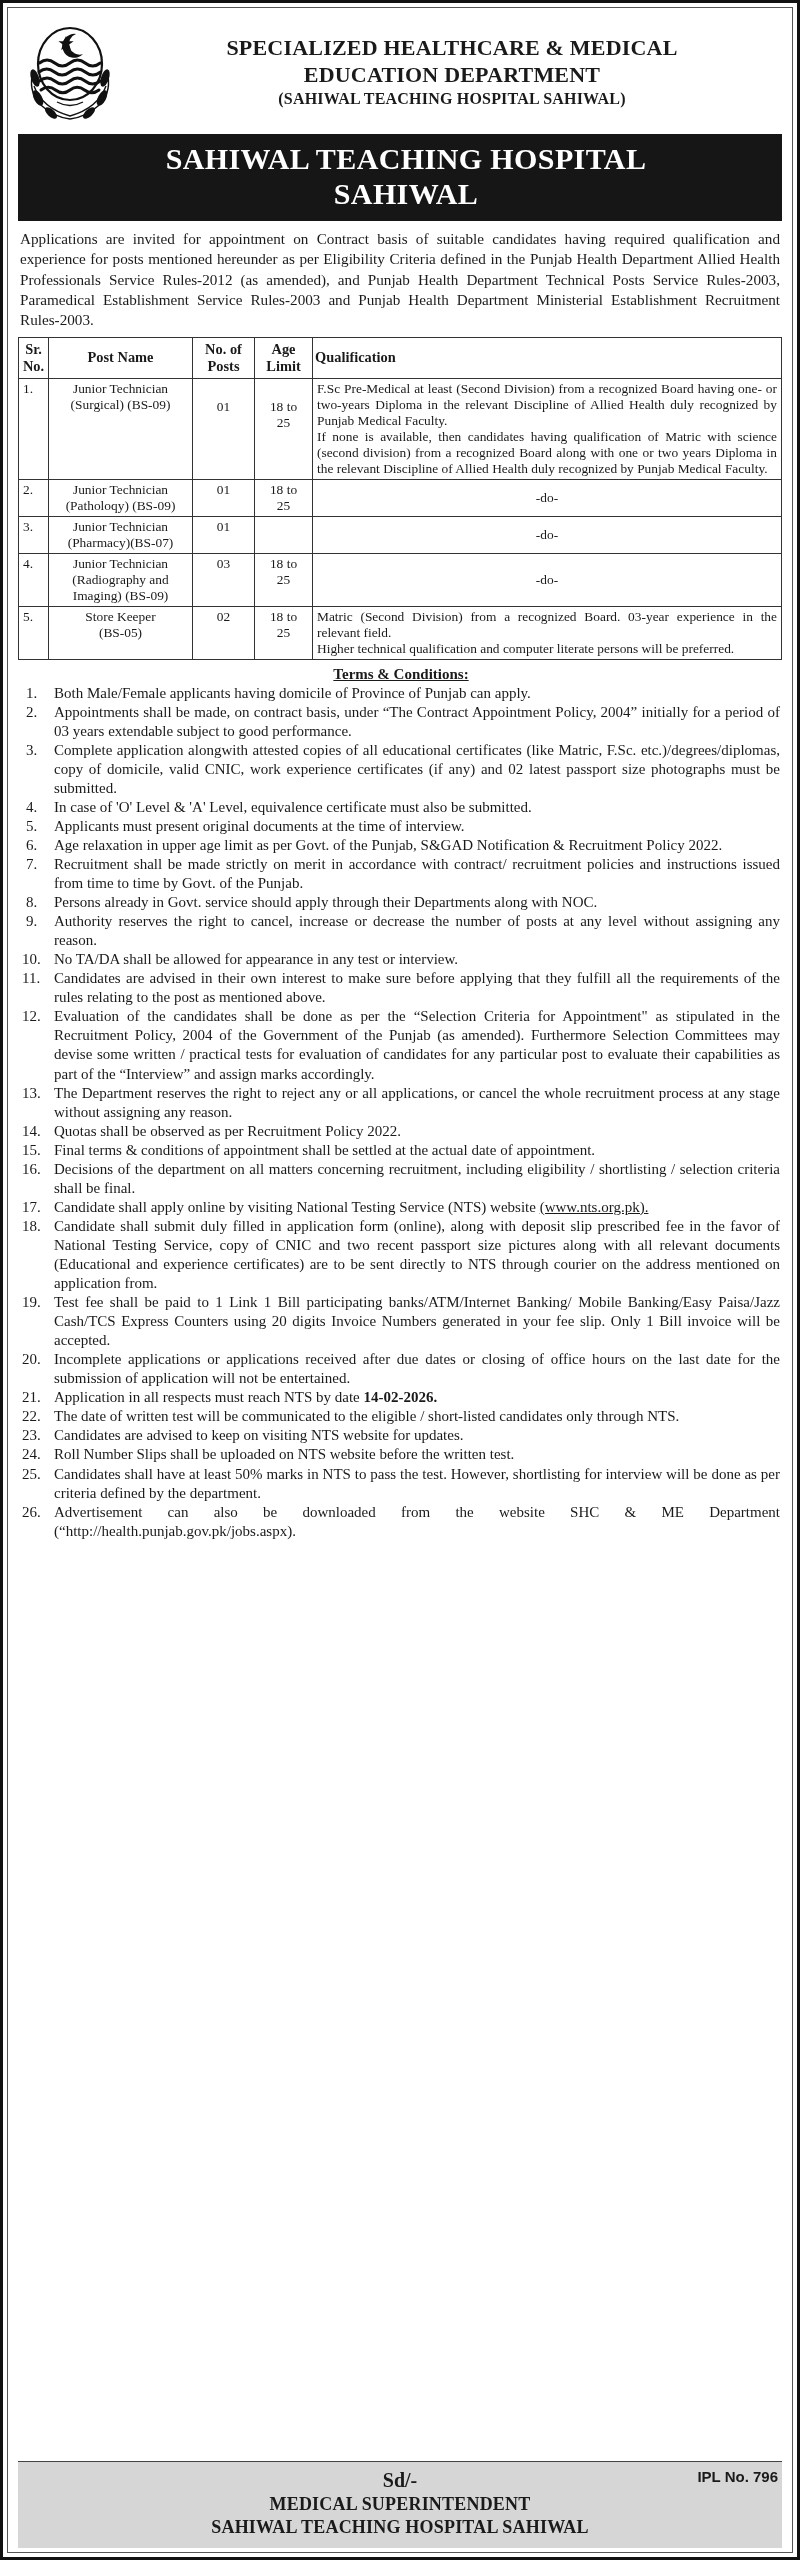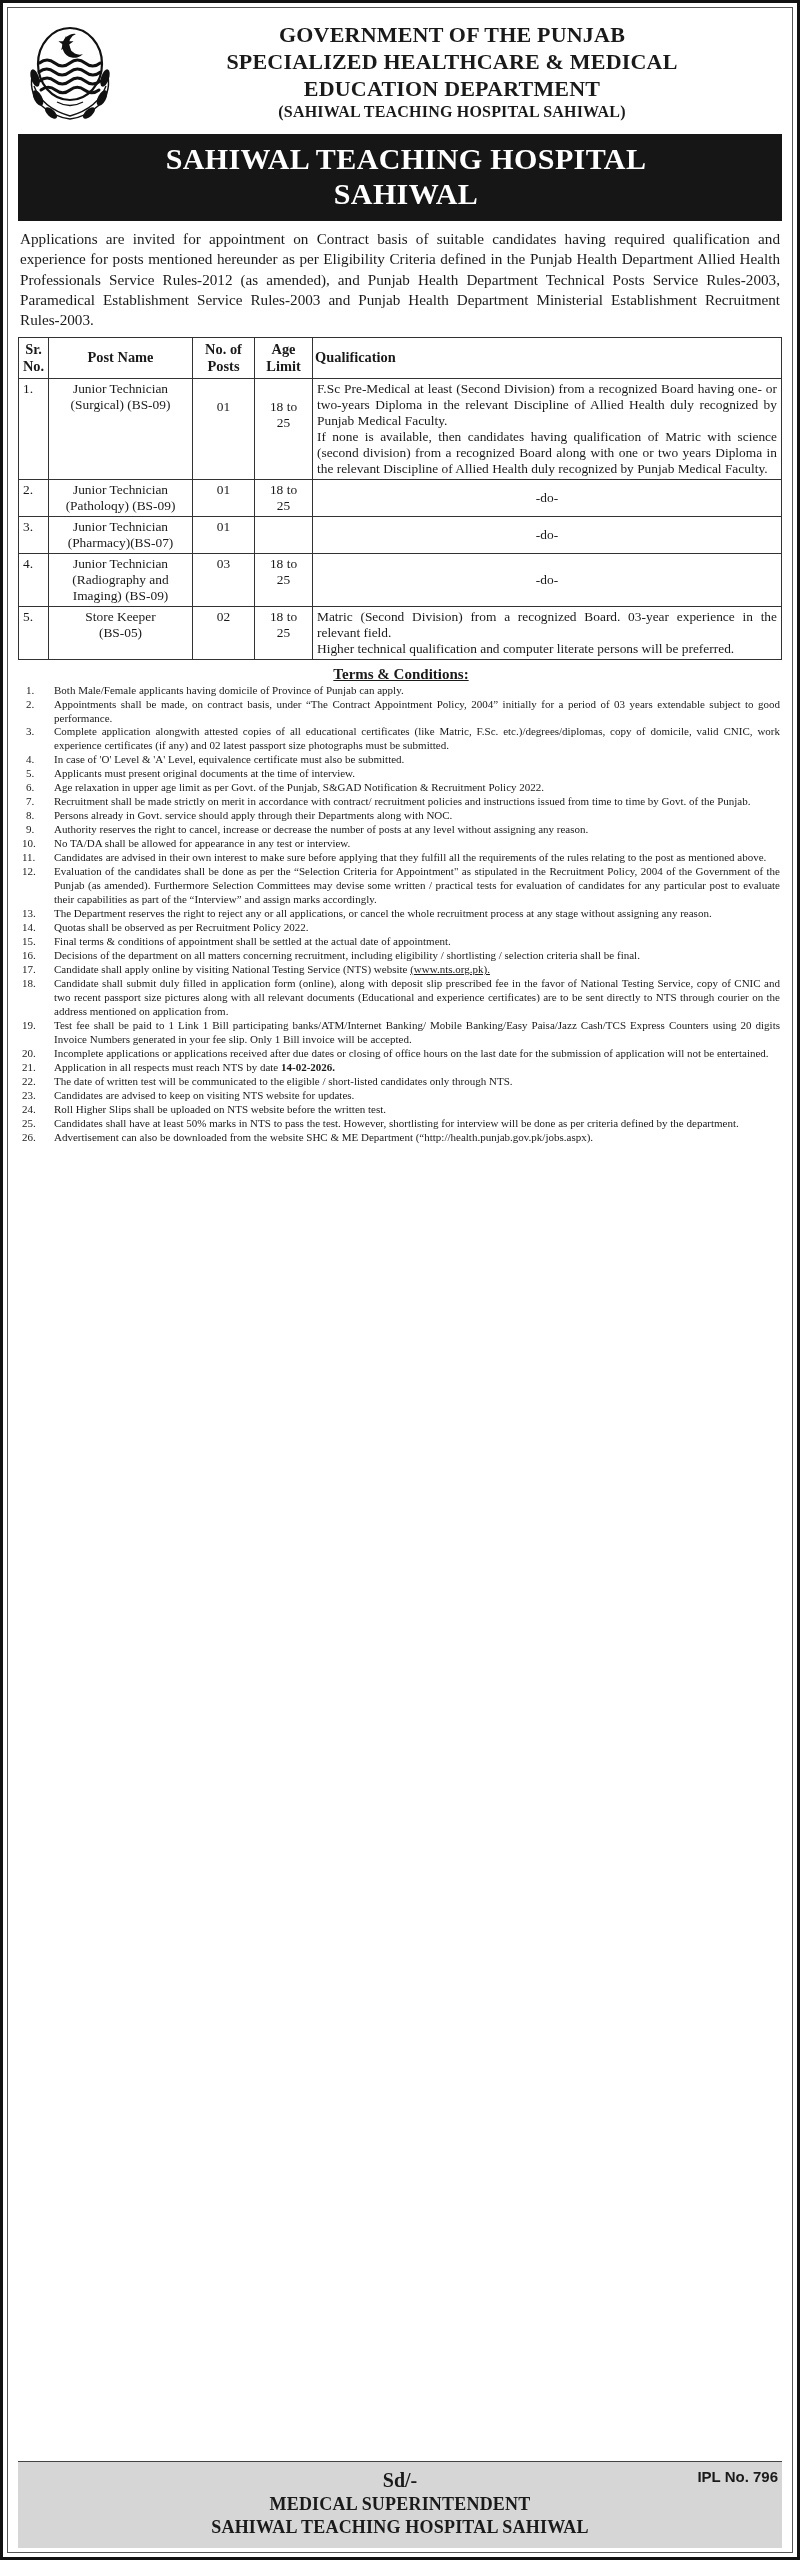--- a/index.html
+++ b/index.html
@@ -113,21 +113,21 @@
   ol.terms {
     margin: 0 2px 0 2px;
     padding: 0;
     list-style: none;
     counter-reset: t;
   }
   ol.terms > li {
     counter-increment: t;
     position: relative;
     padding-left: 34px;
-    font-size: 11px;
+    font-size: 15px;
     line-height: 1.27;
     text-align: justify;
     text-align-last: left;
     margin-bottom: 0px;
   }
   ol.terms > li::before {
     content: counter(t) ".";
     position: absolute;
     left: 6px;
     width: 24px;
@@ -198,21 +198,20 @@
           <ellipse cx="11" cy="62" rx="4" ry="9" transform="rotate(-18 11 62)"></ellipse>
           <ellipse cx="81" cy="62" rx="4" ry="9" transform="rotate(18 81 62)"></ellipse>
           <ellipse cx="14" cy="82" rx="4" ry="8.5" transform="rotate(-28 14 82)"></ellipse>
           <ellipse cx="78" cy="82" rx="4" ry="8.5" transform="rotate(28 78 82)"></ellipse>
           <ellipse cx="27" cy="97" rx="3.6" ry="7.5" transform="rotate(-48 27 97)"></ellipse>
           <ellipse cx="65" cy="97" rx="3.6" ry="7.5" transform="rotate(48 65 97)"></ellipse>
         </g>
       </svg>
     </div>
     <div class="header-titles">
-      <div class="l1">GOVERNMENT OF THE PUNJAB</div>
       <div class="l2">SPECIALIZED HEALTHCARE &amp; MEDICAL</div>
       <div class="l3">EDUCATION DEPARTMENT</div>
       <div class="l4">(SAHIWAL TEACHING HOSPITAL SAHIWAL)</div>
     </div>
   </div>
 
   <div class="banner">
     <div>SAHIWAL TEACHING HOSPITAL</div>
     <div>SAHIWAL</div>
   </div>
@@ -331,21 +330,21 @@
     <li class="wide">Quotas shall be observed as per Recruitment Policy 2022.</li>
     <li class="wide">Final terms &amp; conditions of appointment shall be settled at the actual date of appointment.</li>
     <li class="wide">Decisions of the department on all matters concerning recruitment, including eligibility / shortlisting / selection criteria shall be final.</li>
     <li class="wide"><span>Candidate shall apply online by visiting National Testing Service (NTS) website </span><span class="u">(www.nts.org.pk).</span></li>
     <li class="wide">Candidate shall submit duly filled in application form (online), along with deposit slip prescribed fee in the favor of National Testing Service, copy of CNIC and two recent passport size pictures along with all relevant documents (Educational and experience certificates) are to be sent directly to NTS through courier on the address mentioned on application from.</li>
     <li class="wide">Test fee shall be paid to 1 Link 1 Bill participating banks/ATM/Internet Banking/ Mobile Banking/Easy Paisa/Jazz Cash/TCS Express Counters using 20 digits Invoice Numbers generated in your fee slip. Only 1 Bill invoice will be accepted.</li>
     <li class="wide">Incomplete applications or applications received after due dates or closing of office hours on the last date for the submission of application will not be entertained.</li>
     <li class="wide"><span>Application in all respects must reach NTS by date </span><span class="b">14-02-2026.</span></li>
     <li class="wide">The date of written test will be communicated to the eligible / short-listed candidates only through NTS.</li>
     <li class="wide">Candidates are advised to keep on visiting NTS website for updates.</li>
-    <li class="wide">Roll Higher Slips shall be uploaded on NTS website before the written test.</li>
+    <li class="wide">Roll Number Slips shall be uploaded on NTS website before the written test.</li>
     <li class="wide">Candidates shall have at least 50% marks in NTS to pass the test. However, shortlisting for interview will be done as per criteria defined by the department.</li>
     <li class="wide">Advertisement can also be downloaded from the website SHC &amp; ME Department (“http://health.punjab.gov.pk/jobs.aspx).</li>
   </ol>
 
   <div class="footer">
     <div class="ipl">IPL No. 796</div>
     <div class="sd">Sd/-</div>
     <div class="role">MEDICAL SUPERINTENDENT</div>
     <div class="org">SAHIWAL TEACHING HOSPITAL SAHIWAL</div>
   </div>

